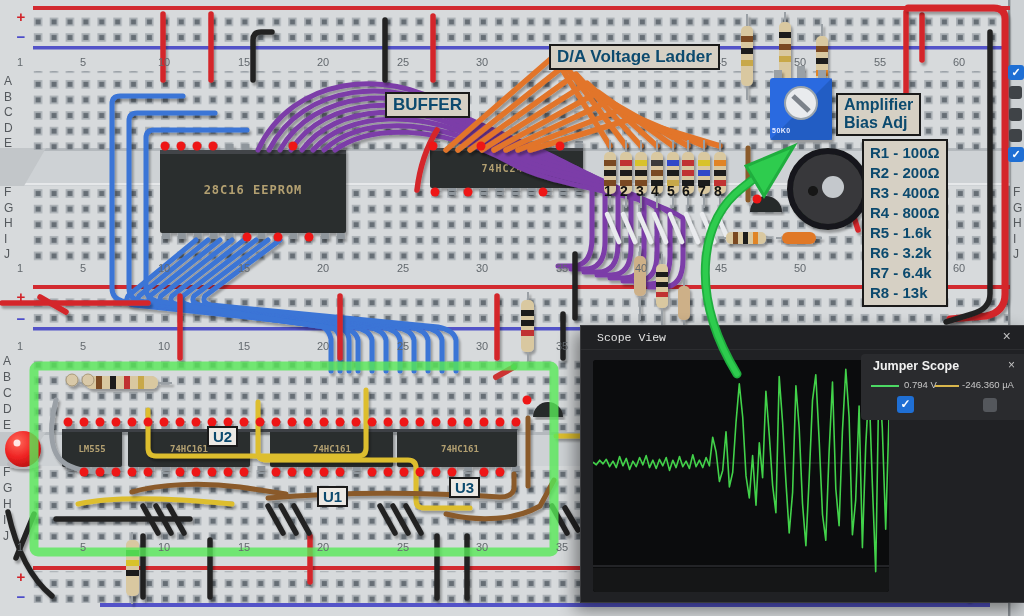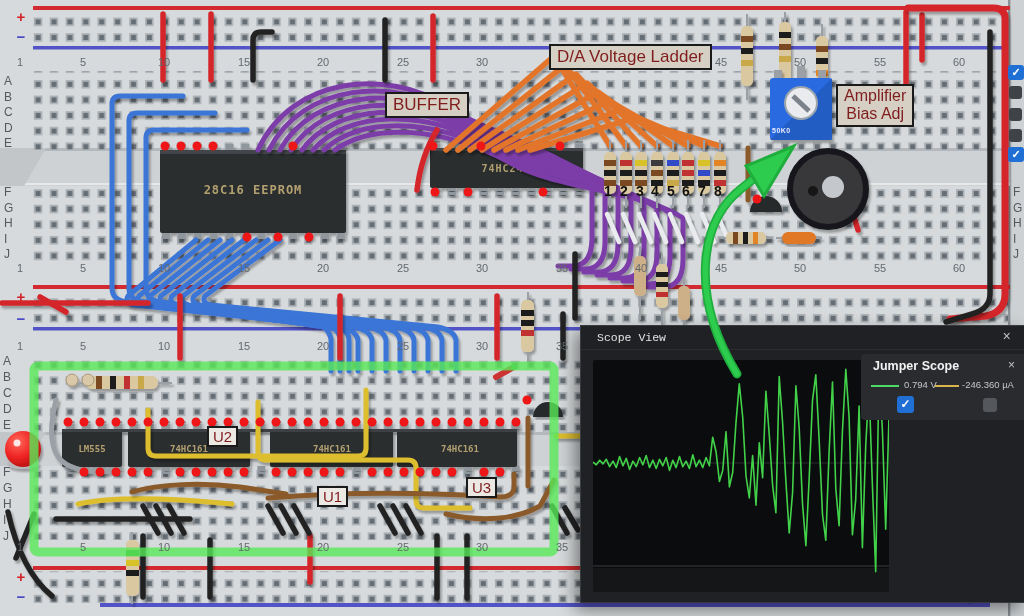--- a/index.html
+++ b/index.html
@@ -7,30 +7,30 @@
          font-family:"Liberation Sans",sans-serif;}
   #scene{position:absolute;left:0;top:0;z-index:1;}
   .wire{fill:none;stroke-linecap:round;stroke-linejoin:round;}
   .numrow{position:absolute;left:0;width:1024px;height:14px;z-index:10;}
   .numrow span{position:absolute;top:0;font-size:11px;color:#63696e;}
   .letcol{position:absolute;top:0;width:14px;height:616px;z-index:10;}
   .letcol span{position:absolute;left:0;font-size:12px;color:#55595d;}
   .railmark{position:absolute;z-index:10;font-size:15px;font-weight:bold;width:14px;text-align:center;}
   .rm-plus{color:#d22228;} .rm-minus{color:#4646c8;}
 
-  .plabel{position:absolute;z-index:12;background:#d6d0c4;border:2px solid #1a1a1a;color:#7f1d1d;
-          font-weight:normal;text-align:center;line-height:1.15;padding:1px 6px;white-space:nowrap;}
+  .plabel{position:absolute;z-index:12;background:#d6d0c4;border:2px solid #1a1a1a;color:#0c4a6e;
+          font-weight:bold;text-align:left;line-height:1.15;padding:1px 6px;white-space:nowrap;}
   #lbl-da{left:549px;top:44px;font-size:17px;}
   #lbl-buffer{left:385px;top:92px;font-size:17px;}
-  #lbl-amp{left:836px;top:84px;font-size:16px;}
+  #lbl-amp{left:836px;top:93px;font-size:16px;}
   #lbl-rlist{left:862px;top:139px;font-size:15px;line-height:20px;padding:2px 6px;}
   #lbl-addr{left:362px;top:376px;font-size:15px;background:rgba(148,240,122,0.92);border:none;
             border-radius:2px;padding:2px 8px;z-index:12;}
   .ulabel{background:#ece9e4;font-size:15px;padding:0 4px;}
-  #lbl-u2{left:207px;top:426px;} #lbl-u1{left:317px;top:486px;} #lbl-u3{left:466px;top:477px;}
+  #lbl-u2{left:207px;top:426px;} #lbl-u1{left:317px;top:486px;} #lbl-u3{left:449px;top:477px;}
   #tapnums{position:absolute;left:0;top:183px;width:1024px;height:16px;z-index:12;}
   #tapnums span{position:absolute;font-size:14px;font-weight:bold;color:#111;}
   #potval{position:absolute;left:772px;top:127px;z-index:12;font-size:7px;font-weight:bold;
           color:#e8ecff;letter-spacing:.5px;}
 
   
   #scope{position:absolute;left:580px;top:325px;width:444px;height:276px;z-index:20;
          background:#202124;border:1px solid #3a3b3e;border-right:none;
          box-shadow:-5px 7px 16px rgba(0,0,0,.45);}
   #scope-titlebar{position:relative;height:23px;border-bottom:1px solid #2c2d30;font-family:Liberation Mono, monospace;}
@@ -559,20 +559,30 @@
 <span class="railmark rm-minus" style="left:14px;top:310px">−</span>
 <span class="railmark rm-plus" style="left:14px;top:568px">+</span>
 <span class="railmark rm-minus" style="left:14px;top:588px">−</span>
 
 <div class="plabel" id="lbl-da">D/A Voltage Ladder</div>
 <div class="plabel" id="lbl-buffer">BUFFER</div>
 <div class="plabel" id="lbl-amp">
   <div>Amplifier</div>
   <div>Bias Adj</div>
 </div>
+<div class="plabel" id="lbl-rlist">
+      <div>R1 - 100Ω</div>
+      <div>R2 - 200Ω</div>
+      <div>R3 - 400Ω</div>
+      <div>R4 - 800Ω</div>
+      <div>R5 - 1.6k</div>
+      <div>R6 - 3.2k</div>
+      <div>R7 - 6.4k</div>
+      <div>R8 - 13k</div>
+    </div>
 <div class="plabel ulabel" id="lbl-u2">U2</div>
 <div class="plabel ulabel" id="lbl-u1">U1</div>
 <div class="plabel ulabel" id="lbl-u3">U3</div>
 <div id="tapnums">
       <span style="position: absolute; left: 604px;">1</span>
       <span style="position: absolute; left: 620px;">2</span>
       <span style="position: absolute; left: 636px;">3</span>
       <span style="position: absolute; left: 651px;">4</span>
       <span style="position: absolute; left: 667px;">5</span>
       <span style="position: absolute; left: 682px;">6</span>

